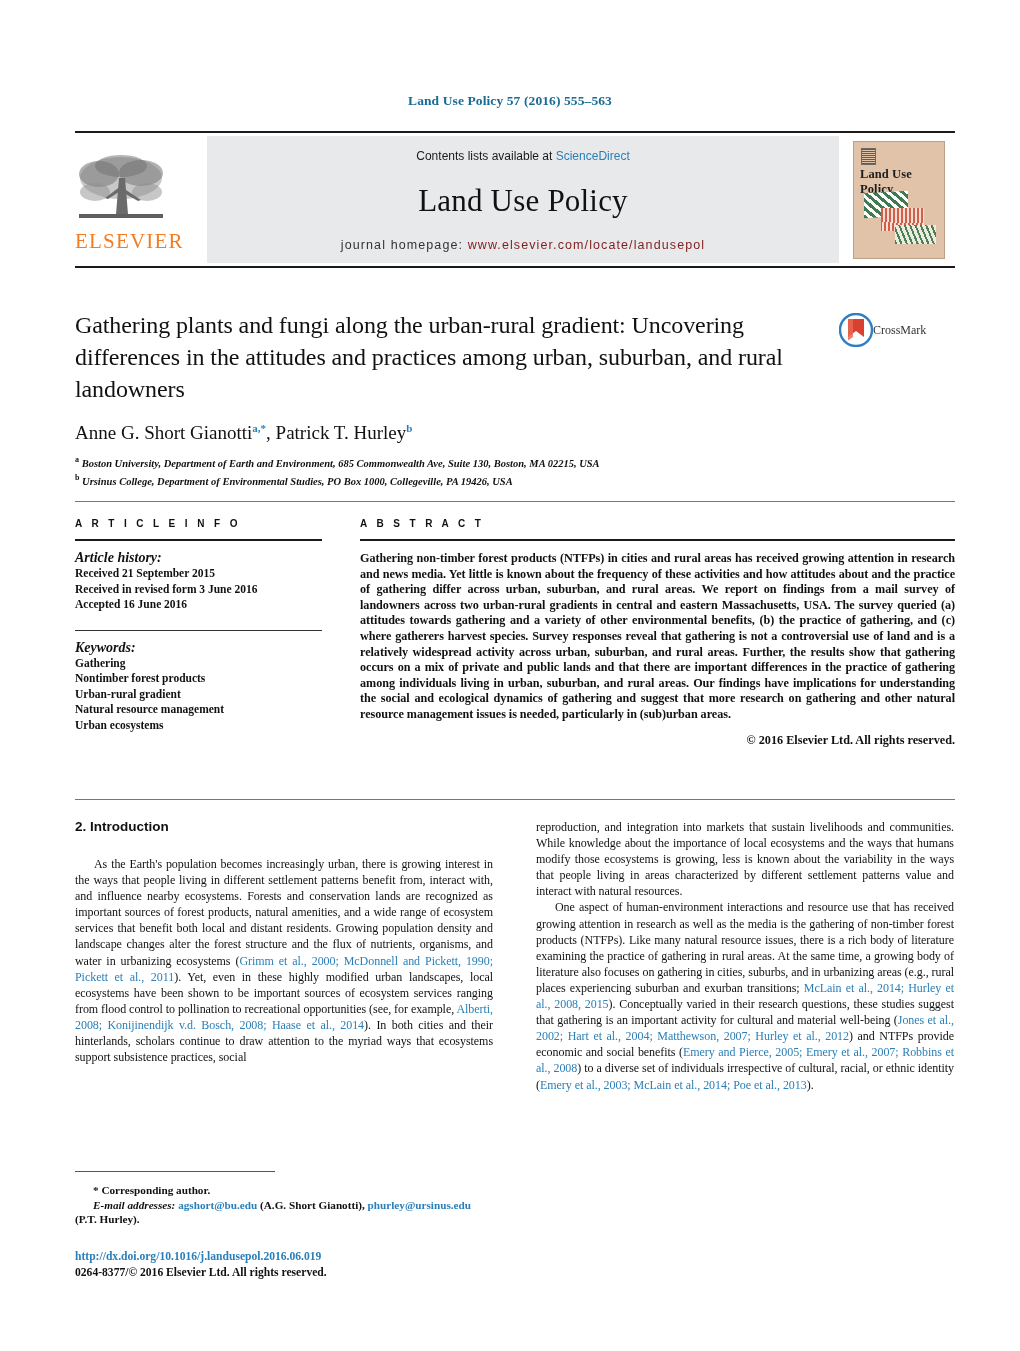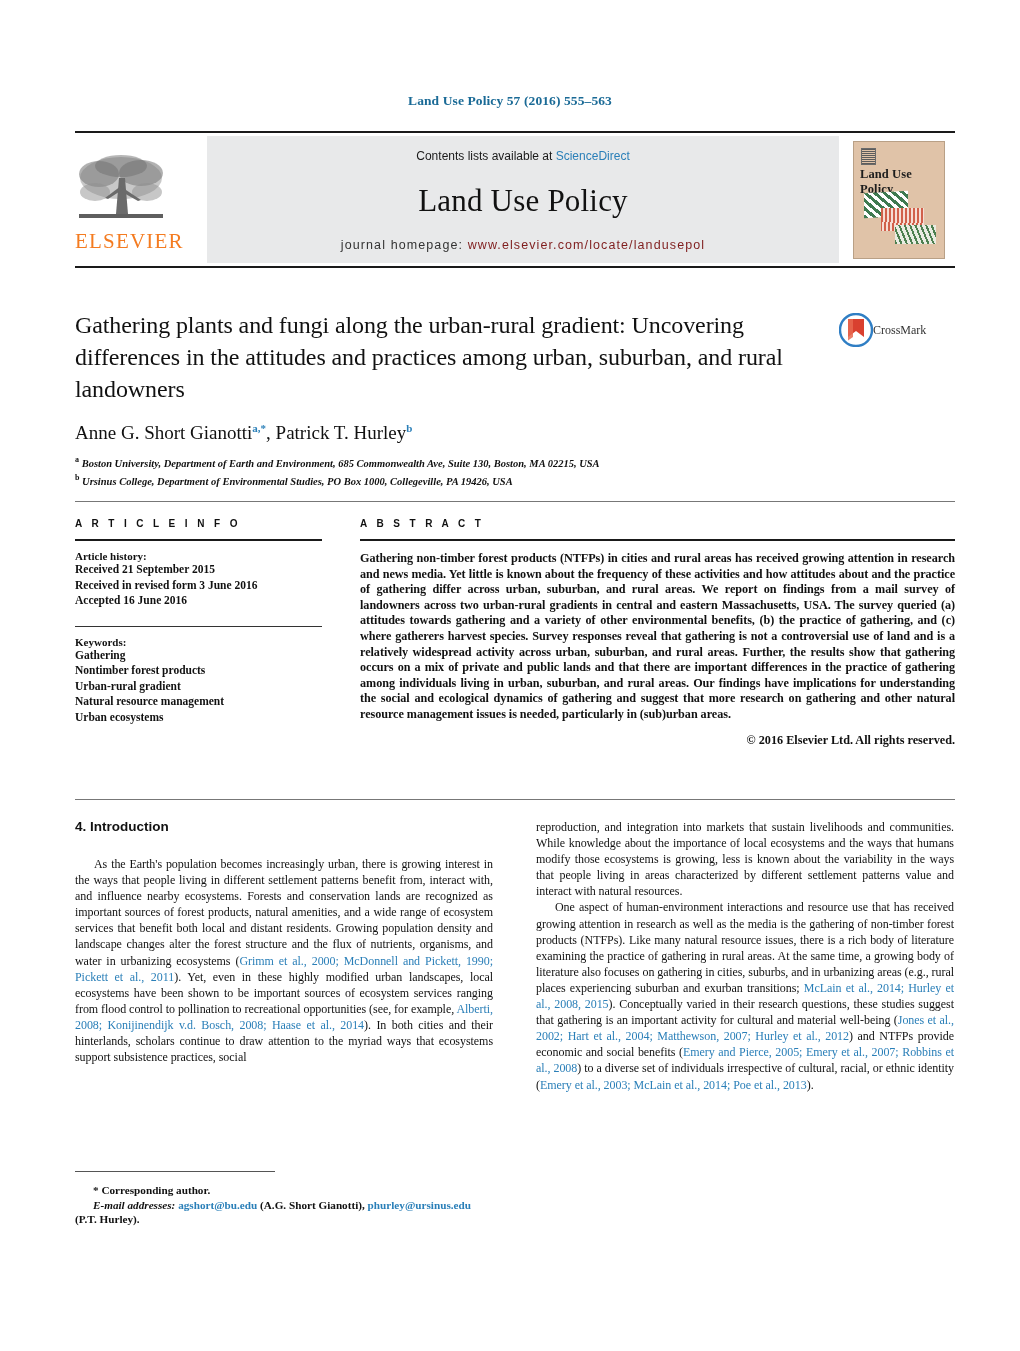--- a/index.html
+++ b/index.html
@@ -220,22 +220,23 @@
     font-weight: bold;
     letter-spacing: 3.4px;
     color: #111;
     margin-bottom: 10px;
   }
   .hr-dark { border-top: 2px solid #1a1a1a; margin-bottom: 10px; }
   .hr-dark.abs { width: 100%; }
 
   .meta-label {
     font-family: "Liberation Serif", serif;
-    font-weight: bold;
-    font-size: 11px;
+    font-style: italic;
+    font-weight: bold;
+    font-size: 14px;
     color: #111;
   }
   .meta-line {
     font-family: "Liberation Serif", serif;
     font-size: 11.5px;
     font-weight: bold;
     line-height: 15.5px;
     color: #111;
   }
   .kw-gap { height: 17px; }
@@ -426,21 +427,21 @@
       <div class="abstract-body">Gathering non-timber forest products (NTFPs) in cities and rural areas has received growing attention in research and news media. Yet little is known about the frequency of these activities and how attitudes about and the practice of gathering differ across urban, suburban, and rural areas. We report on findings from a mail survey of landowners across two urban-rural gradients in central and eastern Massachusetts, USA. The survey queried (a) attitudes towards gathering and a variety of other environmental benefits, (b) the practice of gathering, and (c) where gatherers harvest species. Survey responses reveal that gathering is not a controversial use of land and is a relatively widespread activity across urban, suburban, and rural areas. Further, the results show that gathering occurs on a mix of private and public lands and that there are important differences in the practice of gathering among individuals living in urban, suburban, and rural areas. Our findings have implications for understanding the social and ecological dynamics of gathering and suggest that more research on gathering and other natural resource management issues is needed, particularly in (sub)urban areas.</div>
       <div class="copyright">© 2016 Elsevier Ltd. All rights reserved.</div>
     </div>
 
   </div>
 
   <div class="rule-thin" style="top:768px"></div>
 
   <div class="body-zone">
     <div class="bcol">
-      <div class="sec-title">4.  Introduction</div>
+      <div class="sec-title">2.  Introduction</div>
       <div class="para indent">
         <span>As the Earth's population becomes increasingly urban, there is growing interest in the ways that people living in different settlement patterns benefit from, interact with, and influence nearby ecosystems. Forests and conservation lands are recognized as important sources of forest products, natural amenities, and a wide range of ecosystem services that benefit both local and distant residents. Growing population density and landscape changes alter the forest structure and the flux of nutrients, organisms, and water in urbanizing ecosystems (</span><span class="cite">Grimm et al., 2000; McDonnell and Pickett, 1990; Pickett et al., 2011</span><span>). Yet, even in these highly modified urban landscapes, local ecosystems have been shown to be important sources of ecosystem services ranging from flood control to pollination to recreational opportunities (see, for example, </span><span class="cite">Alberti, 2008; Konijinendijk v.d. Bosch, 2008; Haase et al., 2014</span><span>). In both cities and their hinterlands, scholars continue to draw attention to the myriad ways that ecosystems support subsistence practices, social</span>
       </div>
     </div>
 
     <div class="bcol">
       <div class="para">reproduction, and integration into markets that sustain livelihoods and communities. While knowledge about the importance of local ecosystems and the ways that humans modify those ecosystems is growing, less is known about the variability in the ways that people living in areas characterized by different settlement patterns value and interact with natural resources.</div>
       <div class="para indent">
         <span>One aspect of human-environment interactions and resource use that has received growing attention in research as well as the media is the gathering of non-timber forest products (NTFPs). Like many natural resource issues, there is a rich body of literature examining the practice of gathering in rural areas. At the same time, a growing body of literature also focuses on gathering in cities, suburbs, and in urbanizing areas (e.g., rural places experiencing suburban and exurban transitions; </span><span class="cite">McLain et al., 2014; Hurley et al., 2008, 2015</span><span>). Conceptually varied in their research questions, these studies suggest that gathering is an important activity for cultural and material well-being (</span><span class="cite">Jones et al., 2002; Hart et al., 2004; Matthewson, 2007; Hurley et al., 2012</span><span>) and NTFPs provide economic and social benefits (</span><span class="cite">Emery and Pierce, 2005; Emery et al., 2007; Robbins et al., 2008</span><span>) to a diverse set of individuals irrespective of cultural, racial, or ethnic identity (</span><span class="cite">Emery et al., 2003; McLain et al., 2014; Poe et al., 2013</span><span>).</span>
       </div>
@@ -452,14 +453,18 @@
     <div class="corr">* Corresponding author.</div>
     <div>
       <span class="corr em">E-mail addresses:</span>
       <span class="link">agshort@bu.edu</span>
       <span>(A.G. Short Gianotti),</span>
       <span class="link">phurley@ursinus.edu</span>
       <span>(P.T. Hurley).</span>
     </div>
   </div>
 
+  <div class="doi-block">
+    <div class="doi-link">http://dx.doi.org/10.1016/j.landusepol.2016.06.019</div>
+    <div class="issn">0264-8377/© 2016 Elsevier Ltd. All rights reserved.</div>
+  </div>
 
 </div>
 
 </body></html>

